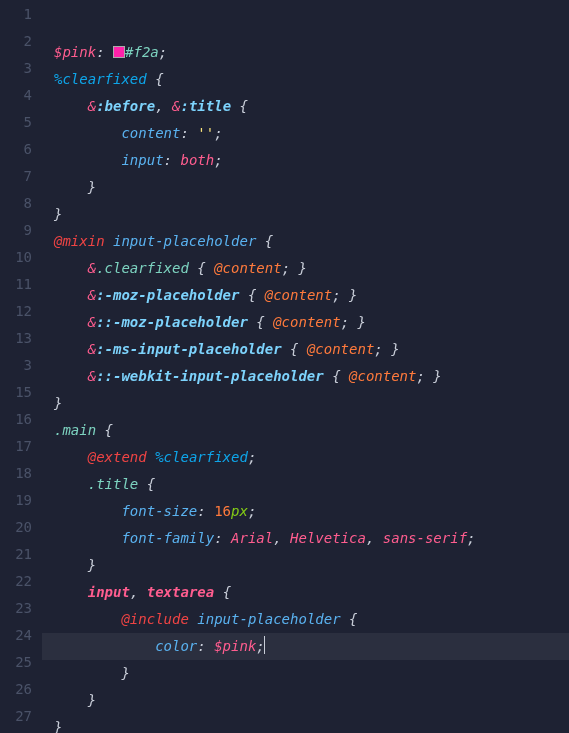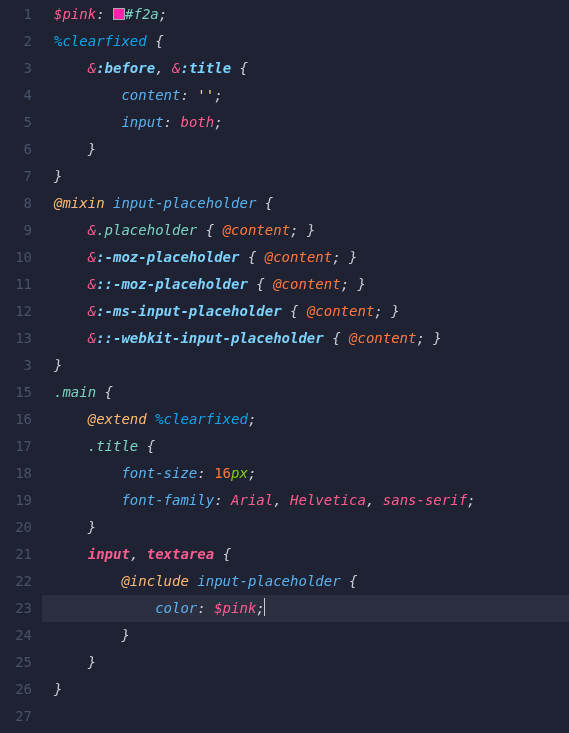--- a/index.html
+++ b/index.html
@@ -26,20 +26,21 @@
   font-style: normal;
   user-select: none;
   flex-shrink: 0;
 }
 .gutter div { height: 27px; }
 .code {
   flex: 1;
   padding-top: 1px;
   padding-left: 12px;
   position: relative;
+  margin-top: 38px;
 }
 .line {
   height: 27px;
   white-space: pre;
   position: relative;
 }
 .line.hl {
   background: rgba(255,255,255,0.06);
   margin-left: -12px;
   padding-left: 12px;
@@ -66,21 +67,21 @@
 .var   { color: #ff5d8f; }  
 .def   { color: #c8cdd8; }  
 .hex   { color: #7dd3c0; }  
 .plh   { color: #0ea5e9; }  
 .brace { color: #c8cdd8; }
 .amp   { color: #ff5d8f; }  
 .pseudo{ color: #7dd3fc; font-weight: bold; }  
 .prop  { color: #5ab2f0; }  
 .str   { color: #f8e27a; }  
 .val   { color: #ff5d8f; font-style: italic; } 
-.kw    { color: #fdba74; }  
+.kw    { color: #ef4444; }  
 .kw2   { color: #ff7a3c; }  
 .name  { color: #5ab2f0; }  
 .cls   { color: #7dd3c0; }  
 .tag   { color: #ff5d8f; font-weight: bold; } 
 .num   { color: #ff7a3c; font-style: normal; }
 .unit  { color: #84cc16; }
 </style>
 </head>
 <body>
 
@@ -117,21 +118,21 @@
 
   <div class="code">
     <div class="line"><span class="var">$pink</span><span class="def">:</span> <span class="swatch" style="background:#ff22aa"></span><span class="hex">#f2a</span><span class="def">;</span></div>
     <div class="line"><span class="plh">%clearfixed</span> <span class="brace">{</span></div>
     <div class="line">    <span class="amp">&amp;</span><span class="pseudo">:before</span><span class="def">,</span> <span class="amp">&amp;</span><span class="pseudo">:title</span> <span class="brace">{</span></div>
     <div class="line">        <span class="prop">content</span><span class="def">:</span> <span class="str">''</span><span class="def">;</span></div>
     <div class="line">        <span class="prop">input</span><span class="def">:</span> <span class="val">both</span><span class="def">;</span></div>
     <div class="line">    <span class="brace">}</span></div>
     <div class="line"><span class="brace">}</span></div>
     <div class="line"><span class="kw">@mixin</span> <span class="name">input-placeholder</span> <span class="brace">{</span></div>
-    <div class="line">    <span class="amp">&amp;</span><span class="cls">.placeholder</span> <span class="brace">{</span> <span class="kw2">@content</span><span class="def">;</span> <span class="brace">}</span></div>
+    <div class="line">    <span class="amp">&amp;</span><span class="cls">.clearfixed</span> <span class="brace">{</span> <span class="kw2">@content</span><span class="def">;</span> <span class="brace">}</span></div>
     <div class="line">    <span class="amp">&amp;</span><span class="pseudo">:-moz-placeholder</span> <span class="brace">{</span> <span class="kw2">@content</span><span class="def">;</span> <span class="brace">}</span></div>
     <div class="line">    <span class="amp">&amp;</span><span class="pseudo">::-moz-placeholder</span> <span class="brace">{</span> <span class="kw2">@content</span><span class="def">;</span> <span class="brace">}</span></div>
     <div class="line">    <span class="amp">&amp;</span><span class="pseudo">:-ms-input-placeholder</span> <span class="brace">{</span> <span class="kw2">@content</span><span class="def">;</span> <span class="brace">}</span></div>
     <div class="line">    <span class="amp">&amp;</span><span class="pseudo">::-webkit-input-placeholder</span> <span class="brace">{</span> <span class="kw2">@content</span><span class="def">;</span> <span class="brace">}</span></div>
     <div class="line"><span class="brace">}</span></div>
     <div class="line"><span class="cls">.main</span> <span class="brace">{</span></div>
     <div class="line">    <span class="kw">@extend</span> <span class="plh">%clearfixed</span><span class="def">;</span></div>
     <div class="line">    <span class="cls">.title</span> <span class="brace">{</span></div>
     <div class="line">        <span class="prop">font-size</span><span class="def">:</span> <span class="num">16</span><span class="unit">px</span><span class="def">;</span></div>
     <div class="line">        <span class="prop">font-family</span><span class="def">:</span> <span class="val">Arial</span><span class="def">,</span> <span class="val">Helvetica</span><span class="def">,</span> <span class="val">sans-serif</span><span class="def">;</span></div>

